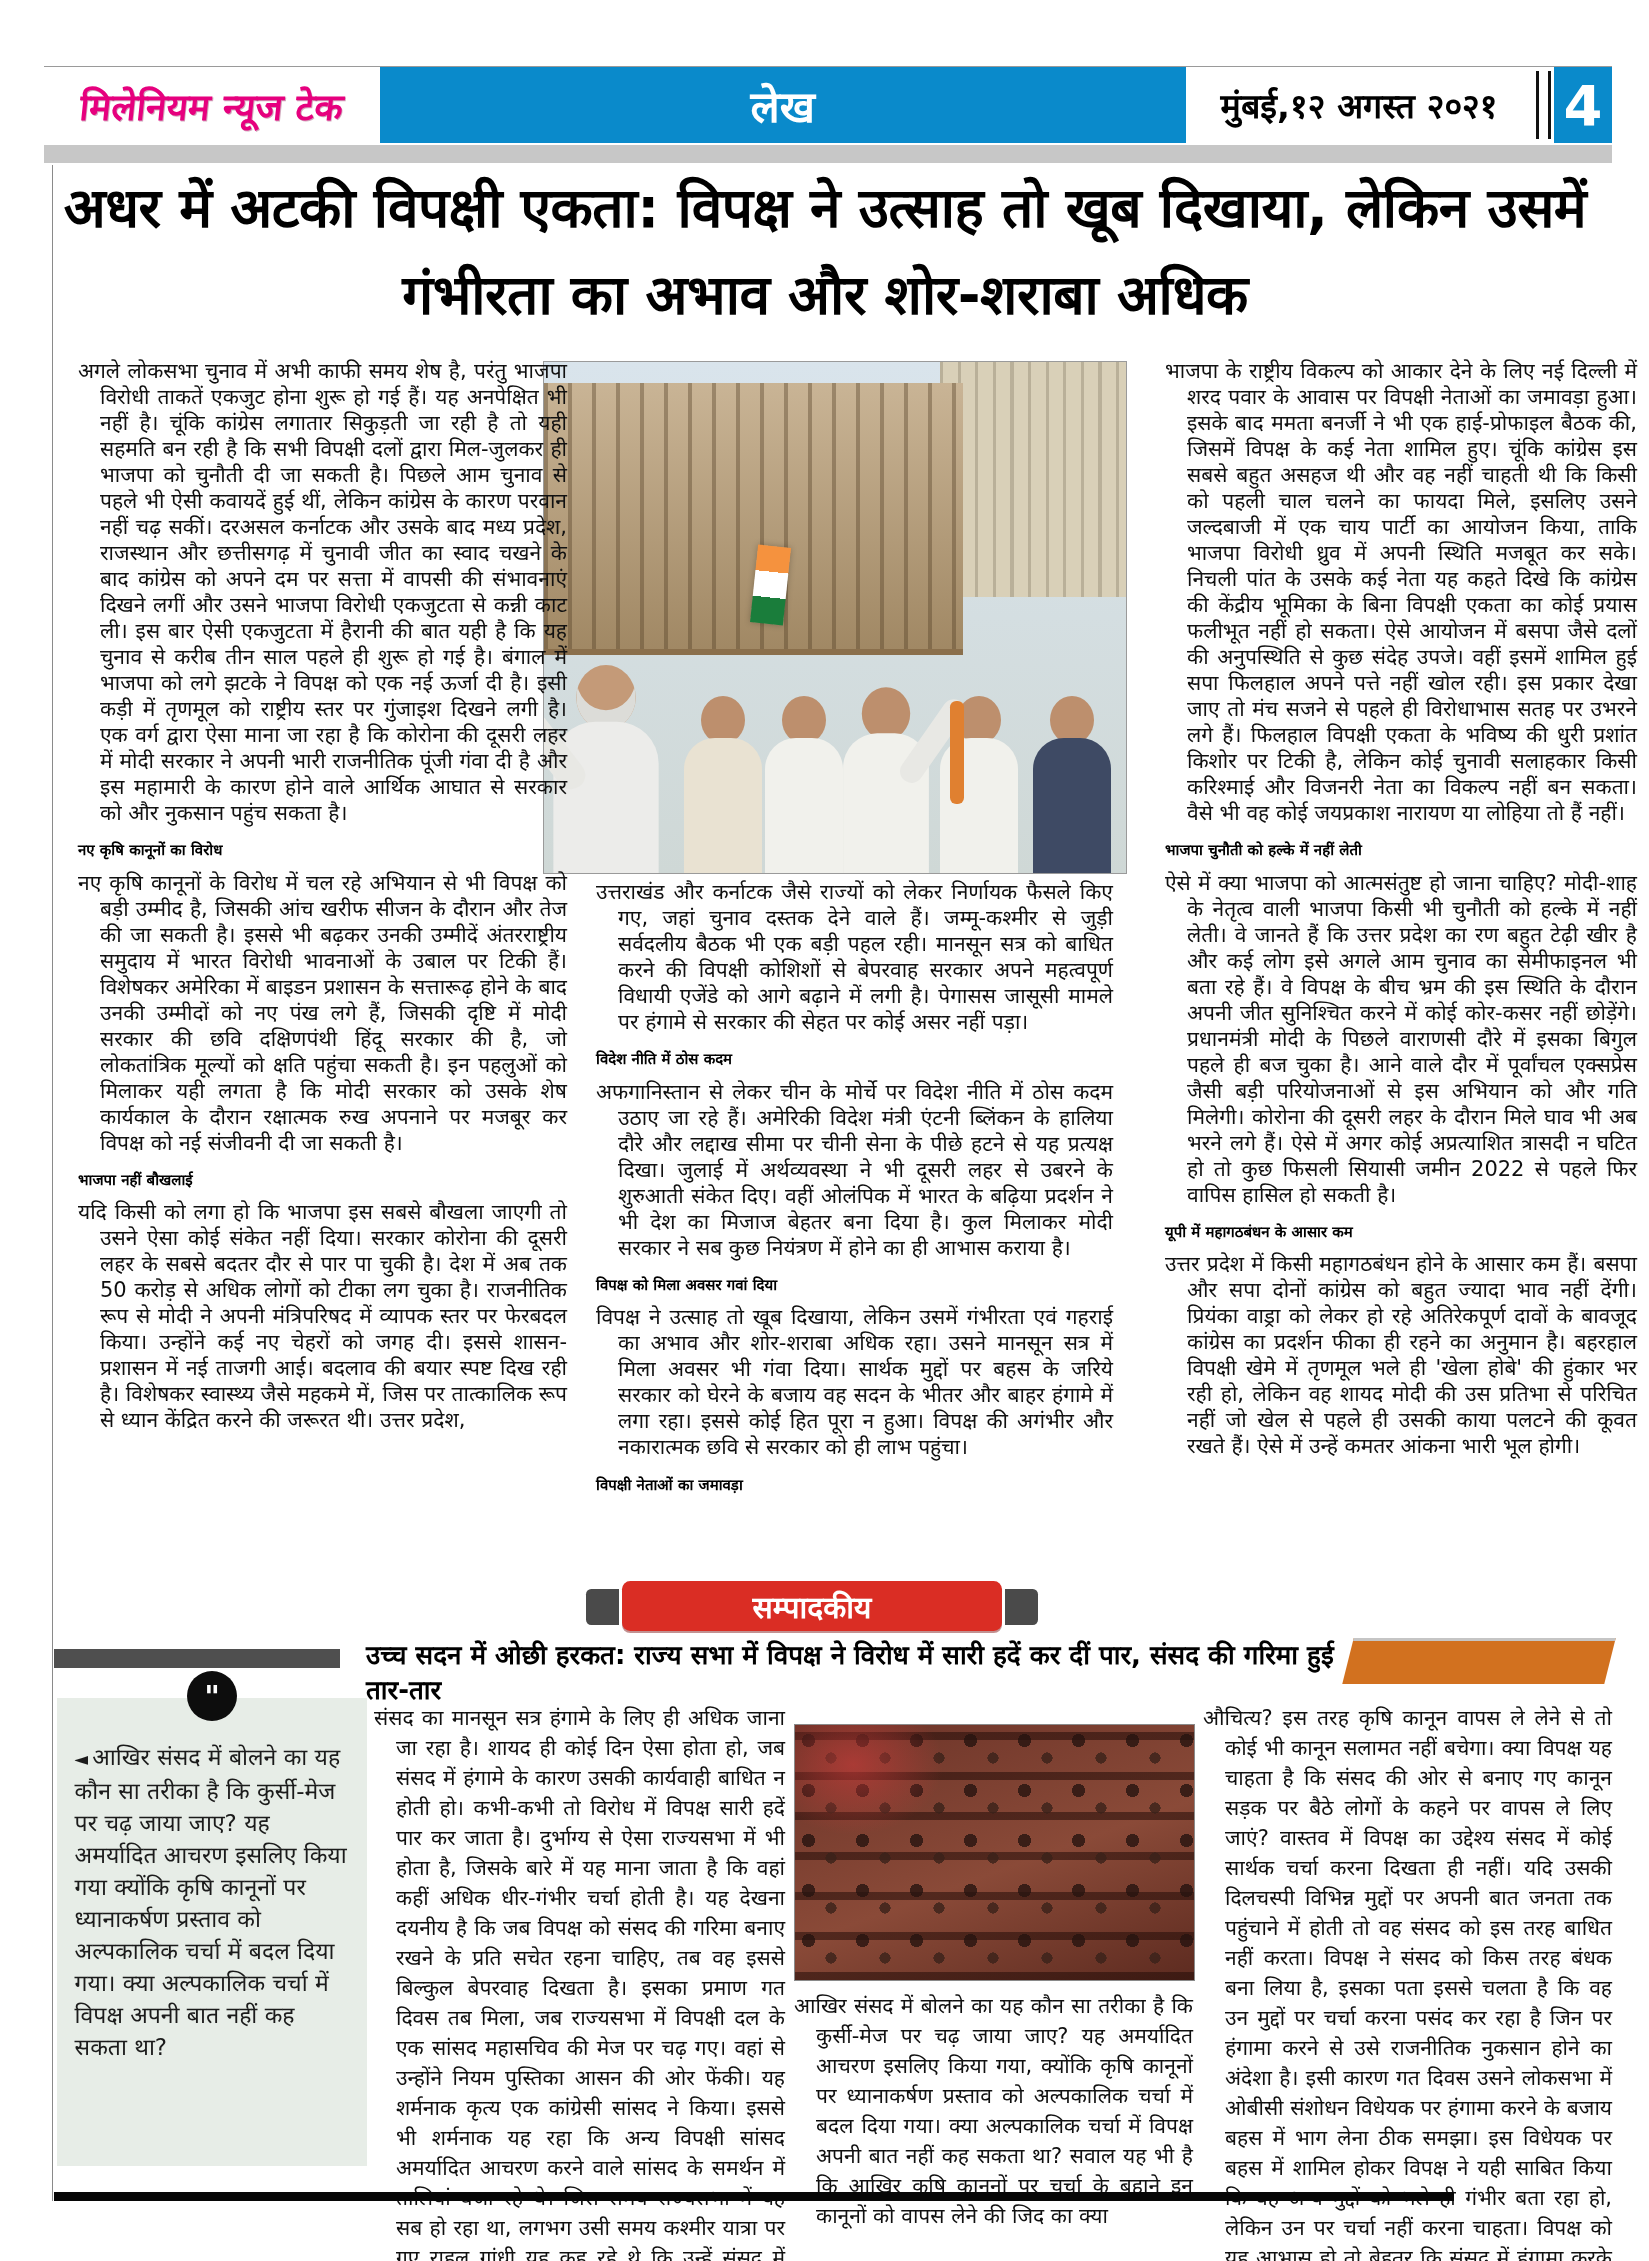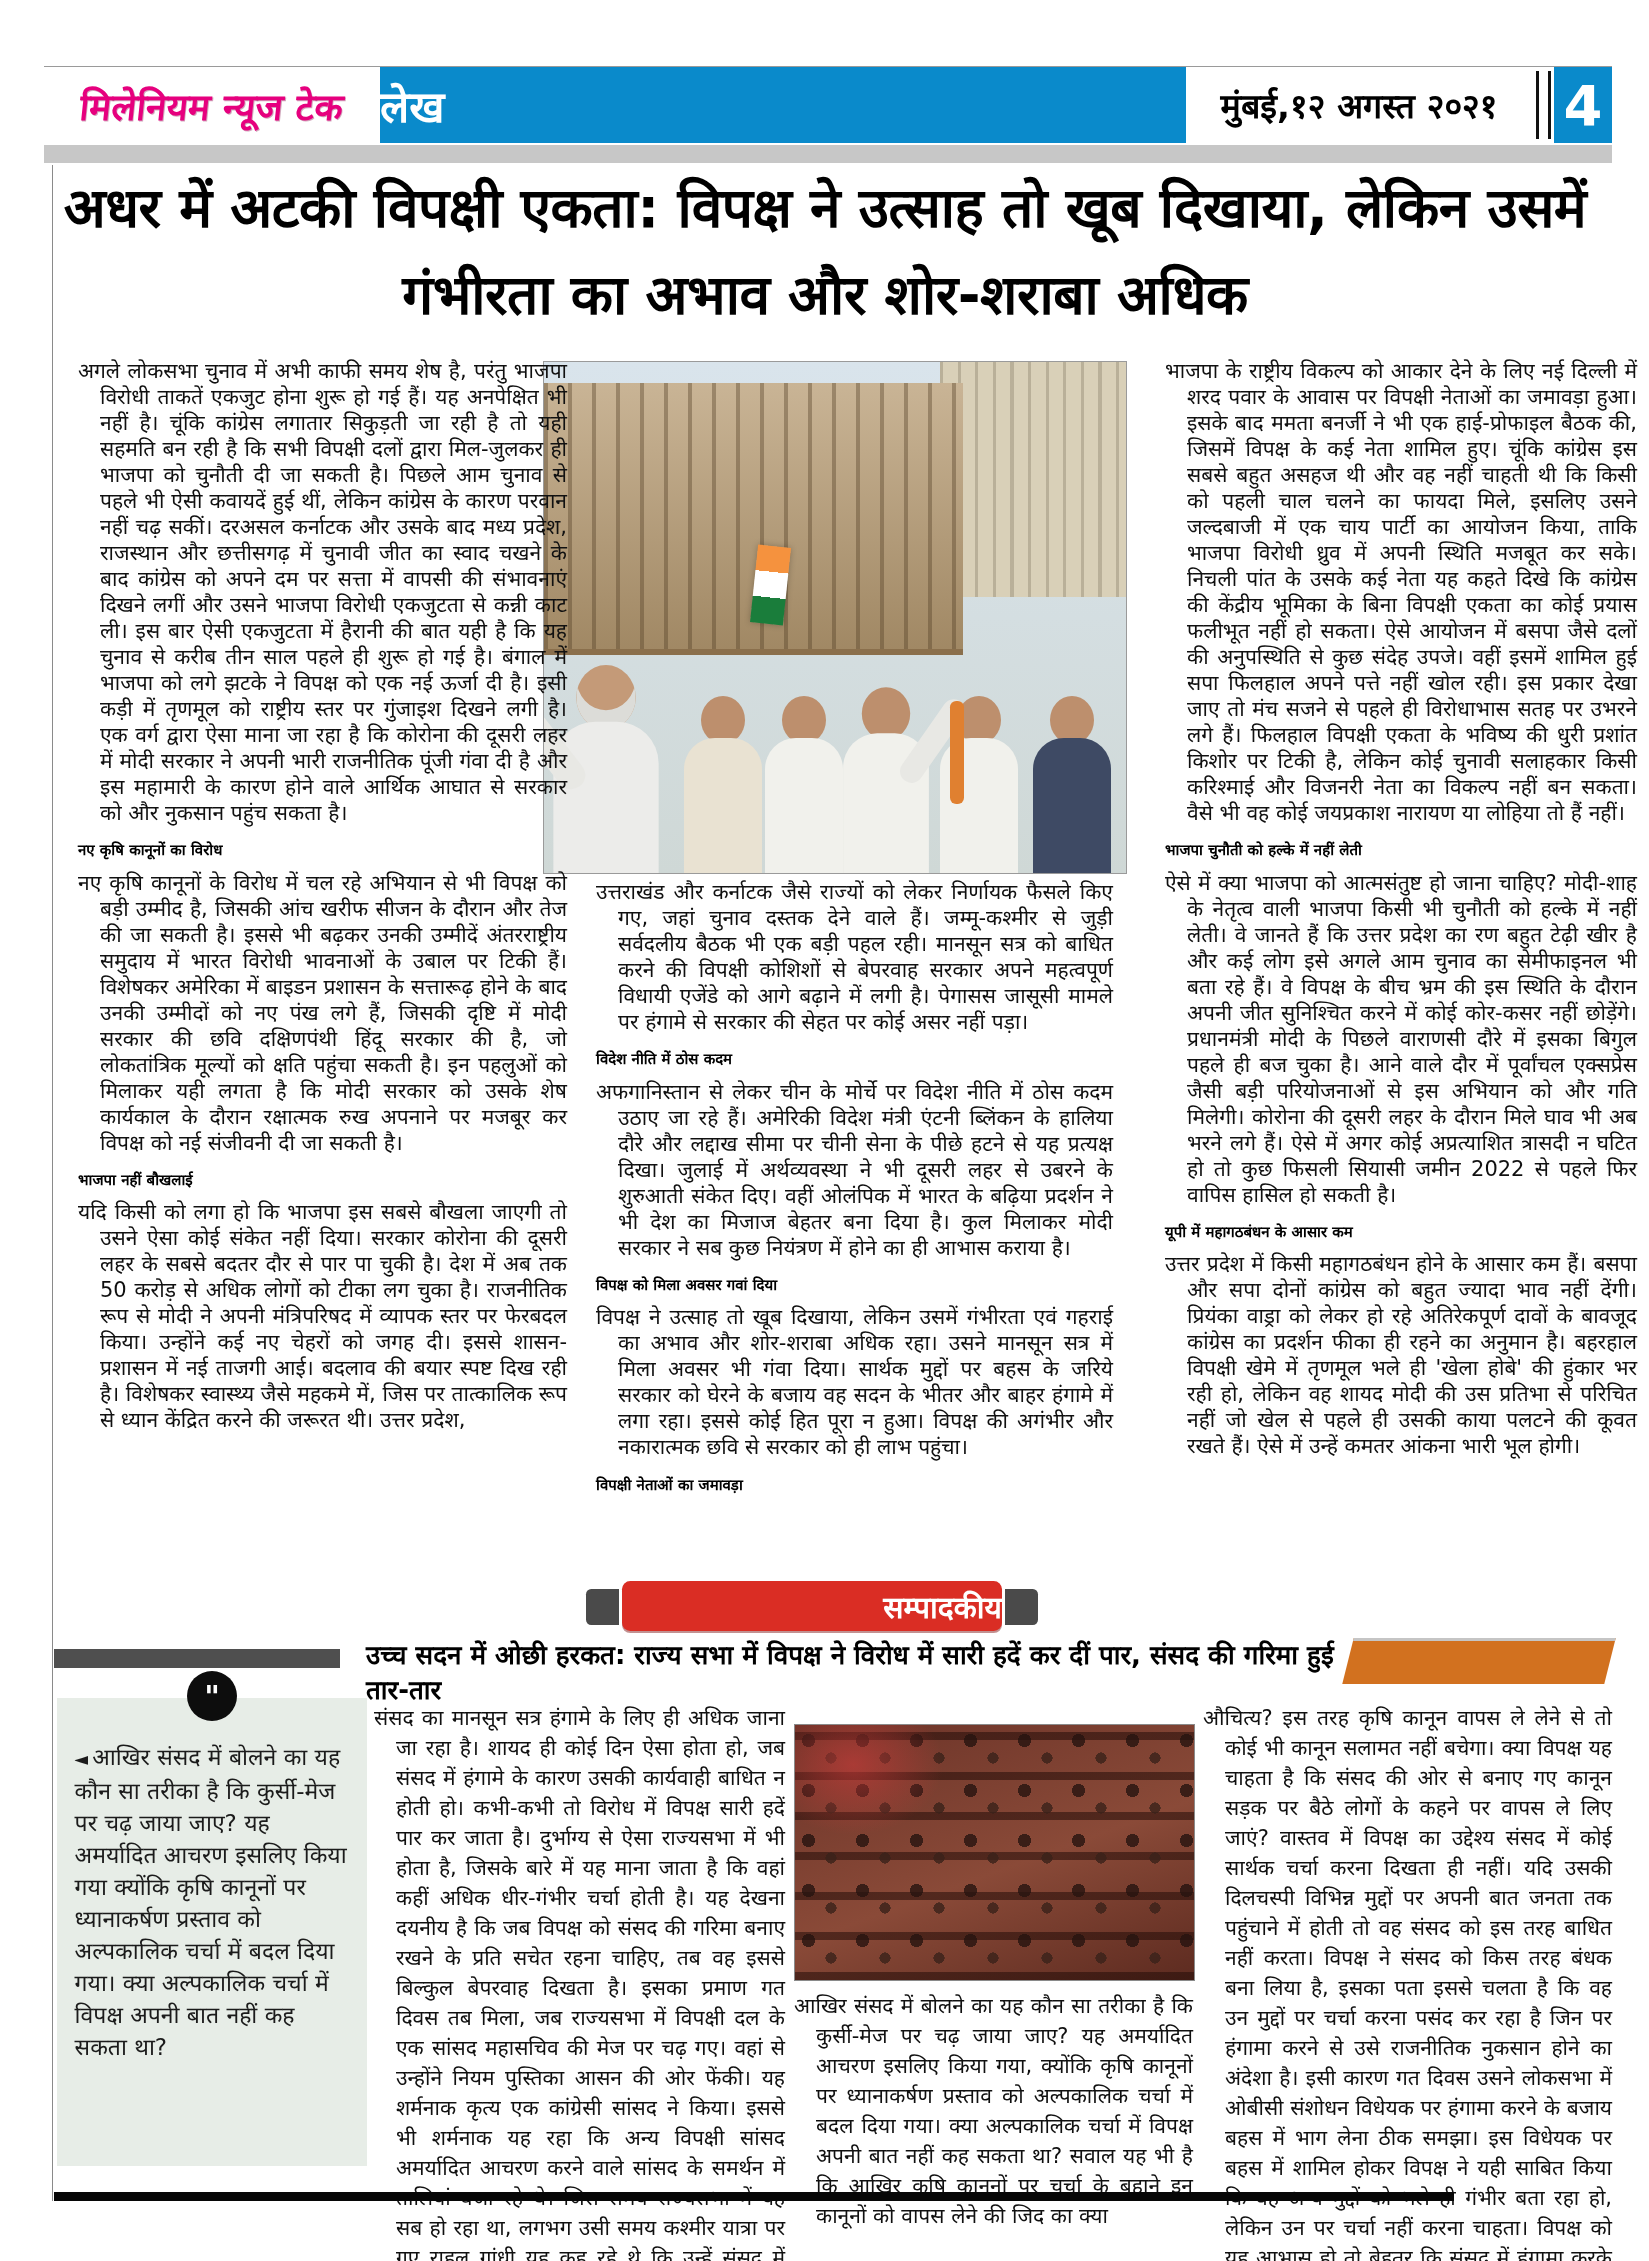--- a/index.html
+++ b/index.html
@@ -2,21 +2,21 @@
 <html style="font-size:8.3px"><head>
 <meta charset="utf-8">
 <style>
   html,body{margin:0;padding:0;background:#fff;}
   .page{position:relative;width:1650px;height:2261px;background:#ffffff;overflow:hidden;
         font-family:"DejaVu Sans",sans-serif;color:#111;}
   
   .masthead{position:absolute;left:44px;top:66px;width:1568px;height:76px;display:flex;align-items:stretch;border-top:1px solid #9a9a9a;}
   .brand-box{width:336px;background:#fff;display:flex;align-items:center;justify-content:center;}
   .brand-text{color:#e6007e;font-weight:800;font-size:37px;transform:skewX(-6deg);text-shadow:1px 1px 0 rgba(120,0,60,.35);white-space:nowrap;}
-  .section-banner{flex:1;background:#0a8acb;color:#fff;display:flex;align-items:center;justify-content:flex-start;font-size:43px;font-weight:800;}
+  .section-banner{flex:1;background:#0a8acb;color:#fff;display:flex;align-items:center;justify-content:center;font-size:43px;font-weight:800;}
   .date-box{width:347px;background:#fff;display:flex;align-items:center;justify-content:center;font-size:34px;font-weight:800;color:#000;white-space:nowrap;}
   .double-bar{width:9.3px;margin:4.1px 3.1px;border-left:3.1px solid #111;border-right:3.1px solid #111;}
   .pagenum-box{width:58px;background:#0a8acb;color:#fff;display:flex;align-items:center;justify-content:center;font-size:56px;font-weight:800;}
   .gray-strip{position:absolute;left:44px;top:145px;width:1568px;height:17.6px;background:#c7c7c7;}
   
   .headline{position:absolute;left:57px;top:165px;width:1536px;margin:0;text-align:center;
             font-size:55px;line-height:1.58;font-weight:800;color:#000;letter-spacing:-0.5px;}
   
   .col{position:absolute;font-size:21px;line-height:26px;text-align:justify;color:#101010;padding-left:24px;}
   .col p{margin:0 0 5.2px 0;padding-left:22px;text-indent:-22px;}
@@ -44,21 +44,21 @@
   .person.modi .torso{background:#ececea;}
   .p1-arm{position:absolute;width:21px;height:88px;background:#e8e8e4;border-radius:10.3px;transform:rotate(-38deg);}
   .p1-scarf{position:absolute;width:13.5px;height:103px;background:#e08030;border-radius:6.2px;}
   .p1-dark .torso{background:#3e4a64;}
   .p1-sari .torso{background:#e9e2d2;}
   
   .cap{position:absolute;background:#4a4a4a;}
   .cap-left{left:586px;top:1589px;width:33px;height:36px;border-radius:5.2px 0 0 5.2px;}
   .cap-right{left:1005px;top:1589px;width:33px;height:36px;border-radius:0 5.2px 5.2px 0;}
   .red-banner{position:absolute;left:622px;top:1581px;width:380px;height:50px;background:#da2d24;border-radius:8.3px;
-              display:flex;align-items:center;justify-content:flex-end;color:#fff;font-size:30px;font-weight:800;
+              display:flex;align-items:center;justify-content:center;color:#fff;font-size:30px;font-weight:800;
               box-shadow:0 2.1px 0 rgba(120,10,10,.45);}
   .sub-dark-bar{position:absolute;left:54px;top:1649px;width:286px;height:18.6px;background:#4f4f4f;}
   .edit-subhead{position:absolute;left:362px;top:1634px;width:973px;margin:4px;font-size:26px;line-height:1.35;
                 font-weight:700;color:#000;}
   .orange-shape{position:absolute;left:1348px;top:1638px;width:262px;height:43px;background:#d2711f;
                 transform:skewX(-14deg);border-top:3.1px solid #c5c5c5;}
   
   .quote-box{position:absolute;left:57px;top:1698px;width:310px;height:468px;background:#e7ede7;
              display:flex;align-items:flex-start;justify-content:center;}
   .quote-ornament{position:absolute;top:-27px;left:50%;transform:translateX(-50%);width:50px;height:50px;border-radius:50%;

